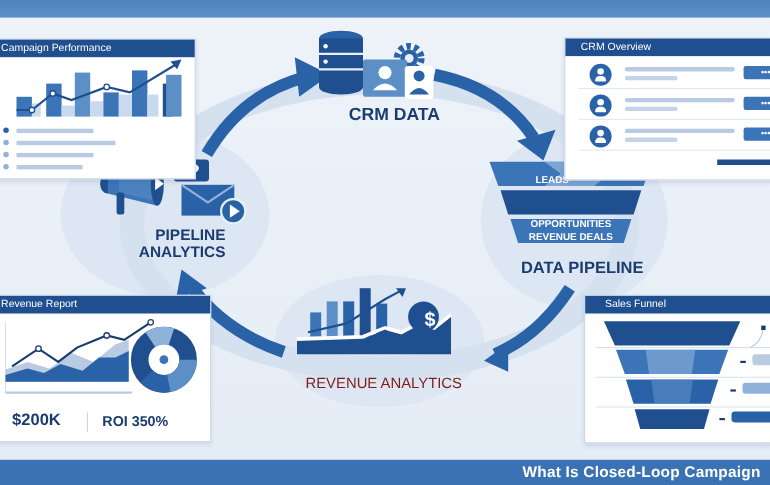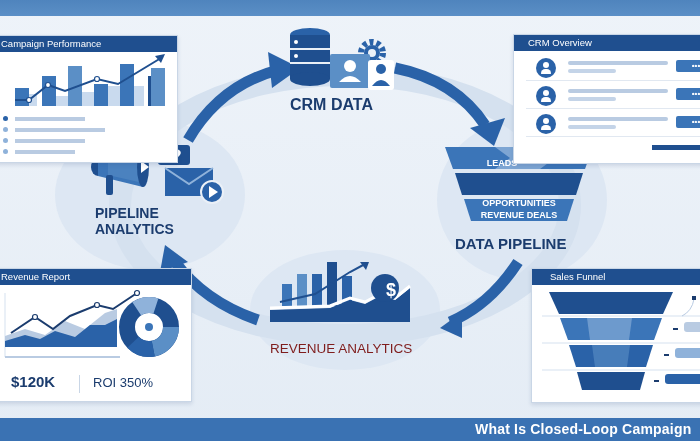--- a/index.html
+++ b/index.html
@@ -41,27 +41,27 @@
   .crm-avatar::before { content: ""; position: absolute; left: 7px; top: 4px; width: 6px; height: 6px; border-radius: 50%; background: #fff; }
   .crm-avatar::after { content: ""; position: absolute; left: 5px; top: 11px; width: 10px; height: 5px; border-radius: 5px 5px 1px 1px; background: #fff; }
   .crm-line1 { position: absolute; left: 42px; top: 6px; width: 100px; height: 4px; background: #b9cbe2; border-radius: 2px; }
   .crm-line2 { position: absolute; left: 42px; top: 14px; width: 48px; height: 4px; background: #c4d4e8; border-radius: 2px; }
   .crm-btn { position: absolute; left: 150px; top: 5px; width: 40px; height: 12px; background: #3b75b8; border-radius: 2px; color: #fff; font-size: 8px; line-height: 11px; text-align: center; font-weight: 700; }
   .crm-footer-bar { position: absolute; left: 138px; top: 110px; width: 60px; height: 5px; background: #1f4f8f; }
   
   #revenue { left: -8px; top: 268px; width: 200px; height: 134px; }
   #revenue .panel-header { padding-left: 8px; }
   .rev-kpi1 { position: absolute; left: 18px; top: 104px; font-size: 15px; font-weight: 700; color: #1b3c6e; }
-  .rev-kpi2 { position: absolute; left: 100px; top: 106px; font-size: 13px; font-weight: 400; color: #1b3c6e; }
+  .rev-kpi2 { position: absolute; left: 100px; top: 106px; font-size: 13px; font-weight: 700; color: #1b3c6e; }
   .rev-sep { position: absolute; left: 86px; top: 106px; width: 1px; height: 18px; background: #c9d6e6; }
   
   #funnel { left: 531px; top: 268px; width: 180px; height: 135px; }
   #funnel .panel-header { padding-left: 18px; }
   
-  .hub-label { position: absolute; font-weight: 700; color: #1b3c6e; text-align: left; white-space: nowrap; }
+  .hub-label { position: absolute; font-weight: 700; color: #1b3c6e; text-align: right; white-space: nowrap; }
   .stage-bar { position: absolute; color: #fff; font-size: 9px; font-weight: 700; text-align: center; white-space: nowrap; }
   svg { position: absolute; overflow: visible; }
 </style>
 </head>
 <body>
 
 <div class="top-band"></div>
 
 <svg width="700" height="441" style="left:0;top:0">
 
@@ -224,21 +224,21 @@
     <circle cx="132" cy="2" r="2.5" fill="#fff" stroke="#1b3c6e" stroke-width="1.2"></circle>
   </svg>
   <svg width="64" height="64" style="left:126px;top:28px">
     <circle cx="30" cy="30" r="22" fill="none" stroke="#1f4f8f" stroke-width="16"></circle>
     <circle cx="30" cy="30" r="22" fill="none" stroke="#5b8fc6" stroke-width="16" stroke-dasharray="30 108" stroke-dashoffset="0"></circle>
     <circle cx="30" cy="30" r="22" fill="none" stroke="#2a62a8" stroke-width="16" stroke-dasharray="22 116" stroke-dashoffset="-30"></circle>
     <circle cx="30" cy="30" r="22" fill="none" stroke="#8fb2da" stroke-width="16" stroke-dasharray="20 118" stroke-dashoffset="-90"></circle>
     <circle cx="30" cy="30" r="13" fill="#fff"></circle>
     <circle cx="30" cy="30" r="4" fill="#3b75b8"></circle>
   </svg>
-  <div class="rev-kpi1">$120K</div>
+  <div class="rev-kpi1">$200K</div>
   <div class="rev-sep"></div>
   <div class="rev-kpi2">ROI 350%</div>
 </div>
 
 <div class="panel" id="funnel">
   <div class="panel-header">Sales Funnel</div>
   <svg width="180" height="115" style="left:0;top:17px">
     <polygon points="17,6 141,6 131,28 27,28" fill="#1f4f8f"></polygon>
     <line x1="10" y1="30" x2="180" y2="30" stroke="#d5e1ef"></line>
     <polygon points="28,32 130,32 122,54 36,54" fill="#3b75b8"></polygon>

